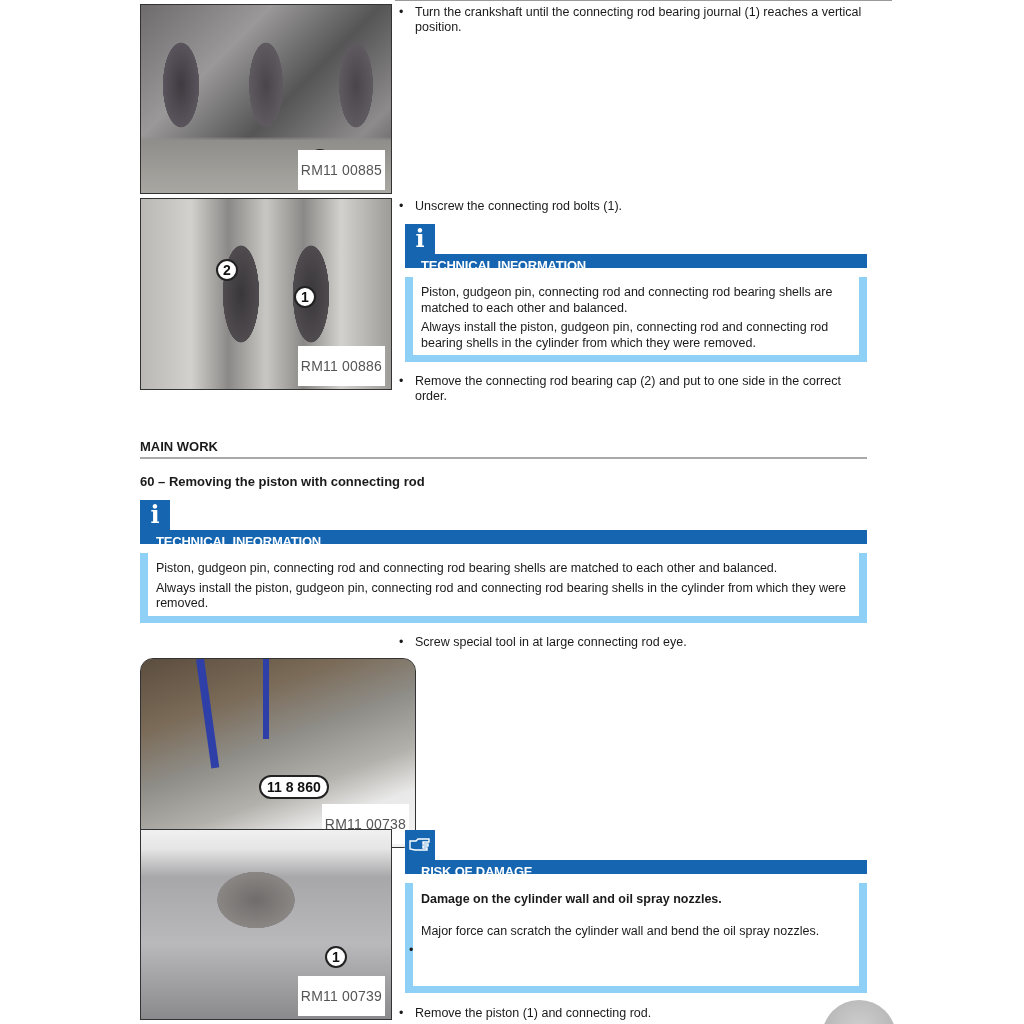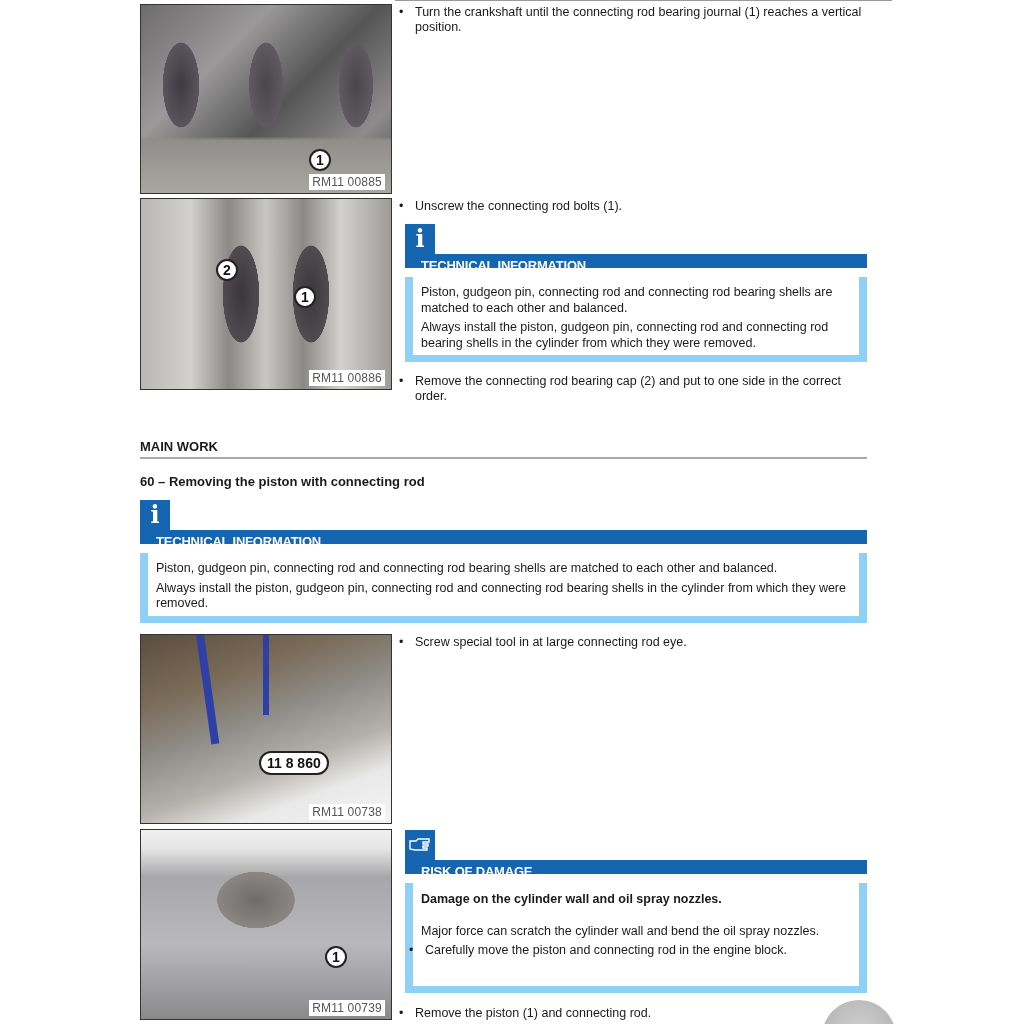--- a/index.html
+++ b/index.html
@@ -3,21 +3,21 @@
 <meta charset="utf-8">
 <style>
   html, body { margin:0; padding:0; background:#ffffff; }
   body { width:1024px; height:1024px; position:relative; overflow:hidden;
          font-family:"Liberation Sans", sans-serif; color:#1a1a1a; }
   .topline { position:absolute; left:395px; top:0; width:497px; height:1px; background:#9a9a9a; }
   .photo { position:absolute; border:1px solid #333; box-sizing:border-box; overflow:hidden;
            background:linear-gradient(135deg,#6d6b6c 0%,#9a9898 30%,#555 55%,#8d8b8c 80%,#4a4a4a 100%); }
   .photo .shade { position:absolute; inset:0; }
   .photo .ref { position:absolute; right:6px; bottom:3px; background:#fff; color:#555;
-                font-size:12px; padding:1px 3px; letter-spacing:0.2px;margin-left:44px; }
+                font-size:14px; padding:12px 3px; letter-spacing:0.2px;margin-left:44px; }
   .callout { position:absolute; width:22px; height:22px; border-radius:50%; background:#fff;
              border:2px solid #222; box-sizing:border-box; font-size:14px; font-weight:bold;
              display:flex; align-items:center; justify-content:center; color:#111; }
   .toolbadge { position:absolute; background:#fff; border:2px solid #222; border-radius:12px;
                font-size:14px; font-weight:bold; padding:2px 6px; color:#111; }
   .bullet { position:absolute; font-size:12.5px; line-height:15px; padding-left:20px; box-sizing:border-box; }
   .bullet::before { content:"•"; position:absolute; left:4px; top:0; }
   .notice { position:absolute; box-sizing:border-box; }
   .notice .tab { position:absolute; left:0; top:0; width:30px; height:30px; background:#1565b0;
                  color:#fff; display:flex; align-items:center; justify-content:center; }
@@ -87,21 +87,21 @@
     </div>
   <div class="head">TECHNICAL INFORMATION</div>
   <div class="body">
     <div class="inner">
       <p>Piston, gudgeon pin, connecting rod and connecting rod bearing shells are matched to each other and balanced.</p>
       <p>Always install the piston, gudgeon pin, connecting rod and connecting rod bearing shells in the cylinder from which they were removed.</p>
     </div>
   </div>
 </div>
 
-<div class="photo" style="left:140px;top:634px;width:252px;height:190px;">
+<div class="photo" style="left:140px;top:658px;width:276px;height:190px;border-radius:13px;">
   <div class="shade" style="background:
      linear-gradient(160deg,#5b4d3f 0%,#7a6a57 25%,#8e8c86 45%,#b3b1ab 65%,#e9e9e9 80%,#f4f4f4 100%);"></div>
   <div style="position:absolute;left:55px;top:0;width:8px;height:110px;background:#2f3fa8;transform:rotate(-8deg);transform-origin:top;"></div>
   <div style="position:absolute;left:122px;top:0;width:6px;height:80px;background:#2f3fa8;"></div>
   <div class="toolbadge" style="left:118px;top:116px;">11 8 860</div>
   <div class="ref">RM11 00738</div>
 </div>
 
 <div class="photo" style="left:140px;top:829px;width:252px;height:191px;">
   <div class="shade" style="background:
@@ -118,21 +118,21 @@
     <svg width="22" height="14" viewBox="0 0 22 14">
       <path d="M1 3 h6 l2 -2 h11 v3 h-6 v2 h5 v2 h-5 v2 h4 v2 h-12 l-5 -1 z" fill="none" stroke="#fff" stroke-width="1.4"></path>
     </svg>
   </div>
   <div class="head">RISK OF DAMAGE</div>
   <div class="body">
     <div class="inner" style="padding-top:9px;">
       <p style="font-weight:bold;margin-bottom:16px;">Damage on the cylinder wall and oil spray nozzles.</p>
       <p style="font-weight:normal;margin-bottom:4px;">Major force can scratch the cylinder wall and bend the oil spray nozzles.</p>
       <p style="position:relative;padding-left:10px;margin-left:-12px;">
-        <span style="position:absolute;left:0;">•</span><span style="padding-left:6px;">Carefully move the piston and connecting rod in the engine block.</span>
+        <span style="position:absolute;left:0;">•</span>
       </p>
     </div>
   </div>
 </div>
 
 <div class="bullet" style="left:395px;top:1006px;width:470px;">Remove the piston (1) and connecting rod.</div>
 
 <div class="page-curl"></div>
 
 </body></html>

